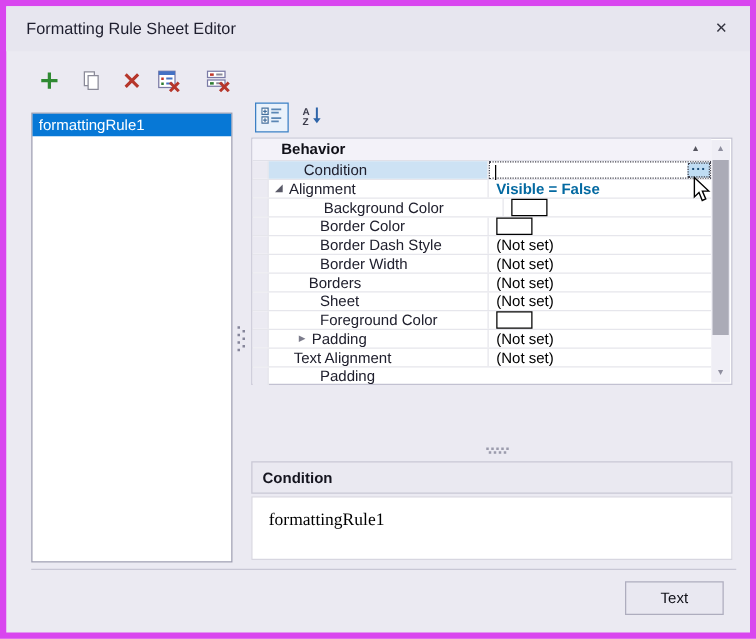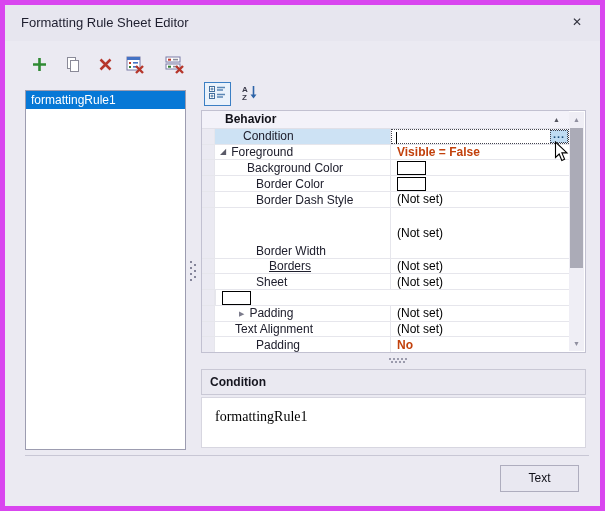--- a/index.html
+++ b/index.html
@@ -25,35 +25,35 @@
   
   .hgrip{position:absolute;left:384px;top:353px;width:2px;height:2px;background:#9B9BAC;
          box-shadow:4px 0 #9B9BAC,8px 0 #9B9BAC,12px 0 #9B9BAC,16px 0 #9B9BAC,
                     2px 3px #9B9BAC,6px 3px #9B9BAC,10px 3px #9B9BAC,14px 3px #9B9BAC;}
 
   
   .pg-tbtn{position:absolute;top:77px;width:27px;height:24px;display:flex;align-items:center;justify-content:center;box-sizing:border-box;}
   .pg-tbtn.sel{border:1px solid #3B7FC4;background:#EAF2FB;}
 
   
-  .pg{position:absolute;left:196px;top:105px;width:385px;height:243px;background:#fff;
+  .pg{position:absolute;left:196px;top:105px;width:385px;height:198px;background:#fff;
       border:1px solid #C2C1D1;box-sizing:border-box;}
   .pg-rows{position:absolute;left:0;top:0;bottom:0;right:16px;display:flex;flex-direction:column;}
   .pg-row{flex:1;display:flex;align-items:stretch;border-bottom:1px solid #E6E6EC;box-sizing:border-box;position:relative;}
   .pg-row:last-child{border-bottom:none;}
   .pg-row.cat{background:#F3F2F9;border-bottom:1px solid #E0E0E8;}
   .cat-label{font-weight:700;color:#101018;padding-left:23px;line-height:17px;}
   .cat-arrow{position:absolute;right:9px;top:5px;font-size:7px;color:#55555F;}
   .pg-gutter{width:12px;background:#EBEAF2;border-right:1px solid #E6E6EC;}
   .pg-name{width:175px;display:flex;align-items:center;color:#20202E;position:relative;box-sizing:border-box;}
   .pg-name.sel{background:#CDE2F4;}
   .tri{font-size:8px;color:#5A5A68;line-height:1;}
   .tri.col{font-size:7px;color:#7C7C8C;}
   .pg-value{flex:1;display:flex;align-items:center;border-left:1px solid #E6E6EC;position:relative;padding-left:6px;box-sizing:border-box;}
-  .pg-value .bold{font-weight:700;color:#c2410c;}
+  .pg-value .bold{font-weight:700;color:#0369a1;}
   .swatch{width:27px;height:12px;background:#fff;border:1px solid #000;}
   .editor-cell{position:absolute;inset:0;background:#fff;border:1px dotted #44444F;box-sizing:border-box;}
   .caret{position:absolute;left:4px;top:2px;width:1px;height:12px;background:#000;}
   .ellipsis-btn{position:absolute;right:0;top:0;bottom:0;width:18px;background:#BFDCF3;
                 border:1px dotted #44444F;box-sizing:border-box;font-weight:700;color:#1C4D78;
                 display:flex;align-items:flex-end;justify-content:center;font-size:11px;line-height:10px;letter-spacing:1px;padding-bottom:3px;}
 
   
   .sb{position:absolute;top:1px;right:1px;bottom:1px;width:15px;background:#EFEEF5;}
   .sb-btn{position:absolute;left:0;right:0;height:15px;display:flex;align-items:center;justify-content:center;
@@ -179,29 +179,29 @@
             <div class="editor-cell">
               <div class="caret"></div>
               <div class="ellipsis-btn">...</div>
             </div>
           </div>
         </div>
         <div class="pg-row">
           <div class="pg-gutter"></div>
           <div class="pg-name">
             <span class="tri" style="margin-left: 5px;">◢</span>
-            <span style="margin-left: 5px;">Foreground</span>
+            <span style="margin-left: 5px;">Alignment</span>
           </div>
           <div class="pg-value">
             <span class="bold">Visible = False</span>
           </div>
         </div>
         <div class="pg-row">
           <div class="pg-gutter"></div>
-          <div class="pg-name" style="padding-left: 32px;">
+          <div class="pg-name" style="padding-left: 32px; margin-left: 12px;">
             <span>Background Color</span>
           </div>
           <div class="pg-value">
             <div class="swatch"></div>
           </div>
         </div>
         <div class="pg-row">
           <div class="pg-gutter"></div>
           <div class="pg-name" style="padding-left: 41px;">
             <span>Border Color</span>
@@ -214,47 +214,50 @@
           <div class="pg-gutter"></div>
           <div class="pg-name" style="padding-left: 41px; align-items: flex-end;">
             <span>Border Dash Style</span>
           </div>
           <div class="pg-value">
             <span>(Not set)</span>
           </div>
         </div>
         <div class="pg-row">
           <div class="pg-gutter"></div>
-          <div class="pg-name" style="padding-left: 41px; margin-top: 36px;">
+          <div class="pg-name" style="padding-left: 41px;">
             <span>Border Width</span>
           </div>
           <div class="pg-value">
             <span>(Not set)</span>
           </div>
         </div>
         <div class="pg-row">
           <div class="pg-gutter"></div>
-          <div class="pg-name" style="padding-left: 54px; text-decoration: underline;">
+          <div class="pg-name" style="padding-left: 32px;">
             <span>Borders</span>
           </div>
           <div class="pg-value">
             <span>(Not set)</span>
           </div>
         </div>
         <div class="pg-row">
           <div class="pg-gutter"></div>
           <div class="pg-name" style="padding-left: 41px;">
             <span>Sheet</span>
           </div>
           <div class="pg-value">
             <span>(Not set)</span>
           </div>
         </div>
         <div class="pg-row">
           <div class="pg-gutter"></div>
+          <div class="pg-name" style="padding-left: 41px;">
+            <span>Foreground Color</span>
+          </div>
           <div class="pg-value">
             <div class="swatch"></div>
           </div>
         </div>
         <div class="pg-row">
           <div class="pg-gutter"></div>
           <div class="pg-name">
             <span class="tri col" style="margin-left: 24px;">▶</span>
             <span style="margin-left: 5px;">Padding</span>
           </div>
@@ -268,23 +271,20 @@
             <span>Text Alignment</span>
           </div>
           <div class="pg-value">
             <span>(Not set)</span>
           </div>
         </div>
         <div class="pg-row">
           <div class="pg-gutter"></div>
           <div class="pg-name" style="padding-left: 41px;">
             <span>Padding</span>
-          </div>
-          <div class="pg-value">
-            <span class="bold">No</span>
           </div>
         </div>
       </div>
     <div class="sb">
       <div class="sb-btn up">▲</div>
       <div class="sb-thumb"></div>
       <div class="sb-btn dn">▼</div>
     </div>
   </div>
 

